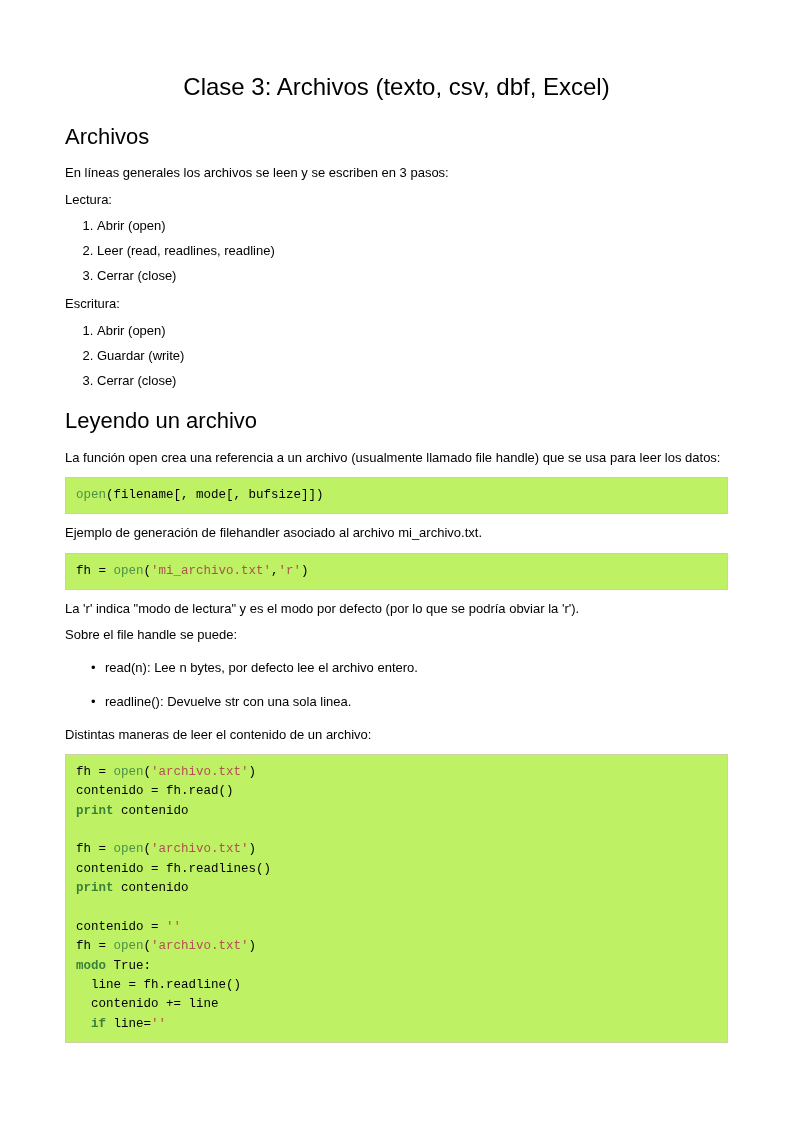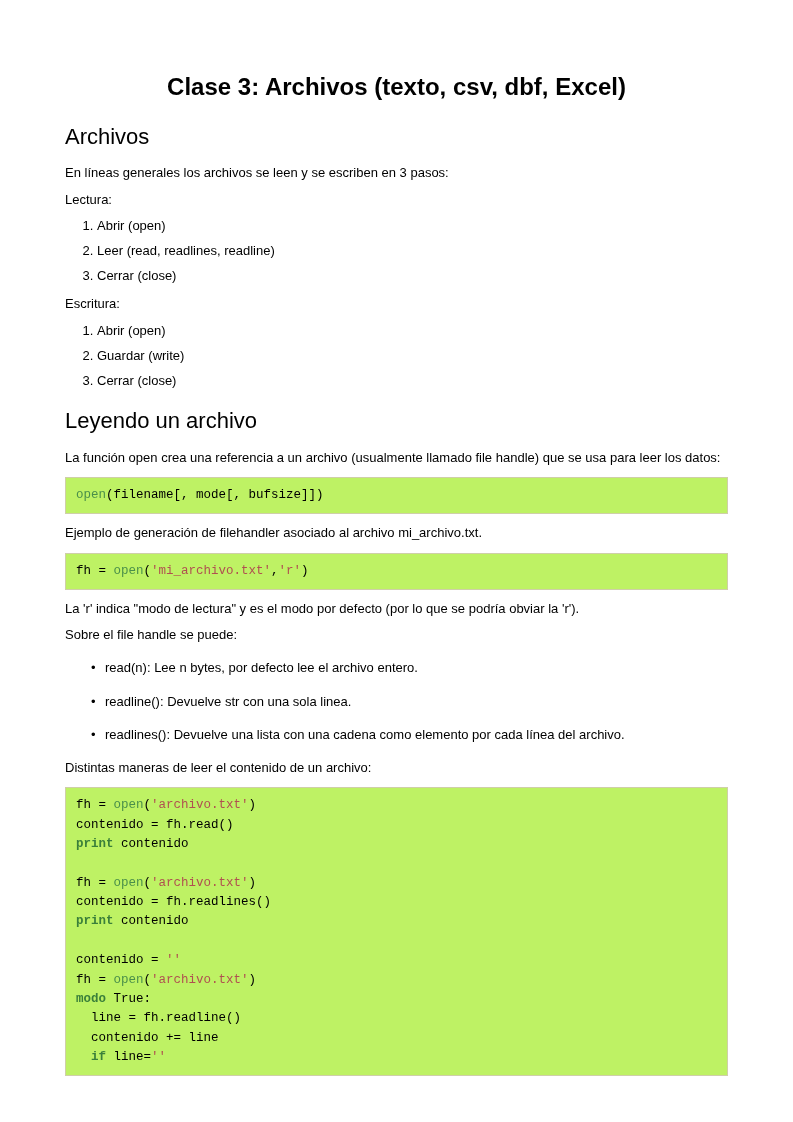--- a/index.html
+++ b/index.html
@@ -7,21 +7,21 @@
     margin: 0;
     padding: 70px 65px 60px 65px;
     width: 793px;
     font-family: Arial, Helvetica, sans-serif;
     color: #000;
     font-size: 13px;
     line-height: 1.4;
   }
   h1.main-title {
     font-size: 24px;
-    font-weight: bold;
+    font-weight: normal;
     text-align: center;
     margin: 0 0 18px 0;
   }
   h2.section-heading {
     font-size: 22px;
     font-weight: normal;
     margin: 16px 0 12px 0;
   }
   p {
     margin: 8px 0;
@@ -106,21 +106,20 @@
 
 <pre class="code-block"><span>fh = </span><span class="tok-fn">open</span><span>(</span><span class="tok-str">'mi_archivo.txt'</span><span>,</span><span class="tok-str">'r'</span><span>)</span></pre>
 
 <p>La 'r' indica "modo de lectura" y es el modo por defecto (por lo que se podría obviar la 'r').</p>
 
 <p>Sobre el file handle se puede:</p>
 
 <ul class="bullet-list">
   <li>read(n): Lee n bytes, por defecto lee el archivo entero.</li>
   <li>readline(): Devuelve str con una sola linea.</li>
-  <li>readlines(): Devuelve una lista con una cadena como elemento por cada línea del archivo.</li>
 </ul>
 
 <p>Distintas maneras de leer el contenido de un archivo:</p>
 
 <pre class="code-block"><span>fh = </span><span class="tok-fn">open</span><span>(</span><span class="tok-str">'archivo.txt'</span><span>)</span>
 <span>contenido = fh.read()</span>
 <span class="tok-kw">print</span><span> contenido</span>
 <span></span>
 <span>fh = </span><span class="tok-fn">open</span><span>(</span><span class="tok-str">'archivo.txt'</span><span>)</span>
 <span>contenido = fh.readlines()</span>

